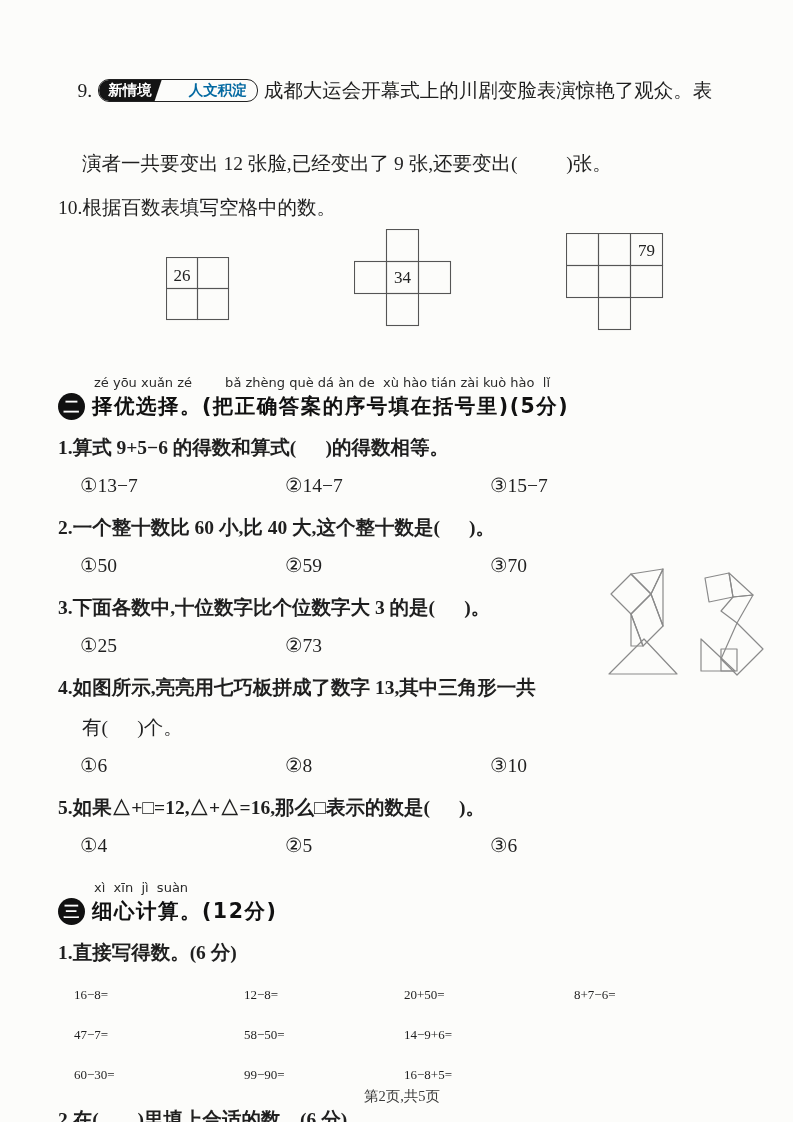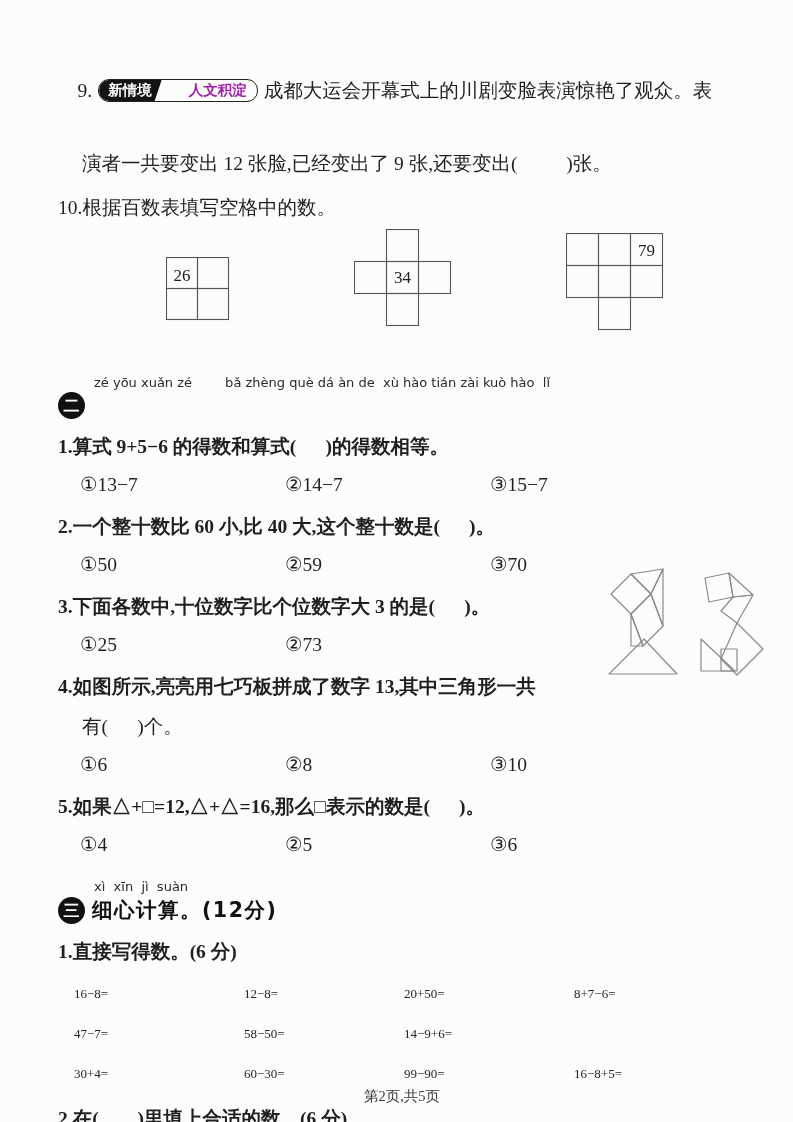--- a/index.html
+++ b/index.html
@@ -23,21 +23,21 @@
     display:inline-flex; align-items:center;
     border:1.6px solid #222; border-radius:11px;
     overflow:hidden; vertical-align:2px; margin:0 6px 0 2px;
     font-family:"DejaVu Sans", sans-serif;
     font-size:14.5px; font-weight:700; line-height:21px;gap:22px;
   }
   .badge-black{
     background:#141414; color:#fff; padding:0 10px 0 9px;
     clip-path:polygon(0 0,100% 0,calc(100% - 7px) 100%,0 100%);
   }
-  .badge-outline-label{ padding:0 10px 0 5px; color:#a21caf; }
+  .badge-outline-label{ padding:0 10px 0 5px; color:#0369a1; }
 
   
   .diagrams { position:relative; height:140px; margin-top:4px; }
   .diagrams svg { position:absolute; }
   .g1 { left:108px; top:30px; }
   .g2 { left:296px; top:2px; }
   .g3 { left:508px; top:6px; }
   .diagrams rect { fill:none; stroke:#555; stroke-width:1.1; }
   .diagrams text { font-family:"Liberation Serif", serif; font-size:17px; fill:#222; }
 
@@ -123,20 +123,21 @@
         <rect x="32.5" y="32.5" width="32" height="32"></rect>
         <rect x="64.5" y="32.5" width="32" height="32"></rect>
       <rect x="32.5" y="64.5" width="32" height="32"></rect>
       <text x="80.5" y="23" text-anchor="middle">79</text>
     </svg>
   </div>
 
   <div class="pinyin pinyin-s2">zé yōu xuǎn zé        bǎ zhèng què dá àn de  xù hào tián zài kuò hào  lǐ</div>
   <div class="sec-header">
     <span class="sec-icon">二</span>
+    <span class="sec-title">择优选择。(把正确答案的序号填在括号里)(5分)</span>
   </div>
 
   <div class="q qtext">1.算式 9+5−6 的得数和算式(      )的得数相等。</div>
   <div class="opts">
     <span>①13−7</span>
     <span>②14−7</span>
     <span>③15−7</span>
   </div>
 
   <div class="q qtext">2.一个整十数比 60 小,比 40 大,这个整十数是(      )。</div>
@@ -199,21 +200,20 @@
     <span>12−8=</span>
     <span>20+50=</span>
     <span>8+7−6=</span>
   </div>
   <div class="calc-row">
     <span>47−7=</span>
     <span>58−50=</span>
     <span>14−9+6=</span>
   </div>
   <div class="calc-row">
-    <span>30+4=</span>
     <span>60−30=</span>
     <span>99−90=</span>
     <span>16−8+5=</span>
   </div>
 
   <div class="q qtext" style="margin-top:17px">2.在(        )里填上合适的数。(6 分)</div>
 
   <div class="footer">第2页,共5页</div>
 
 </div>

